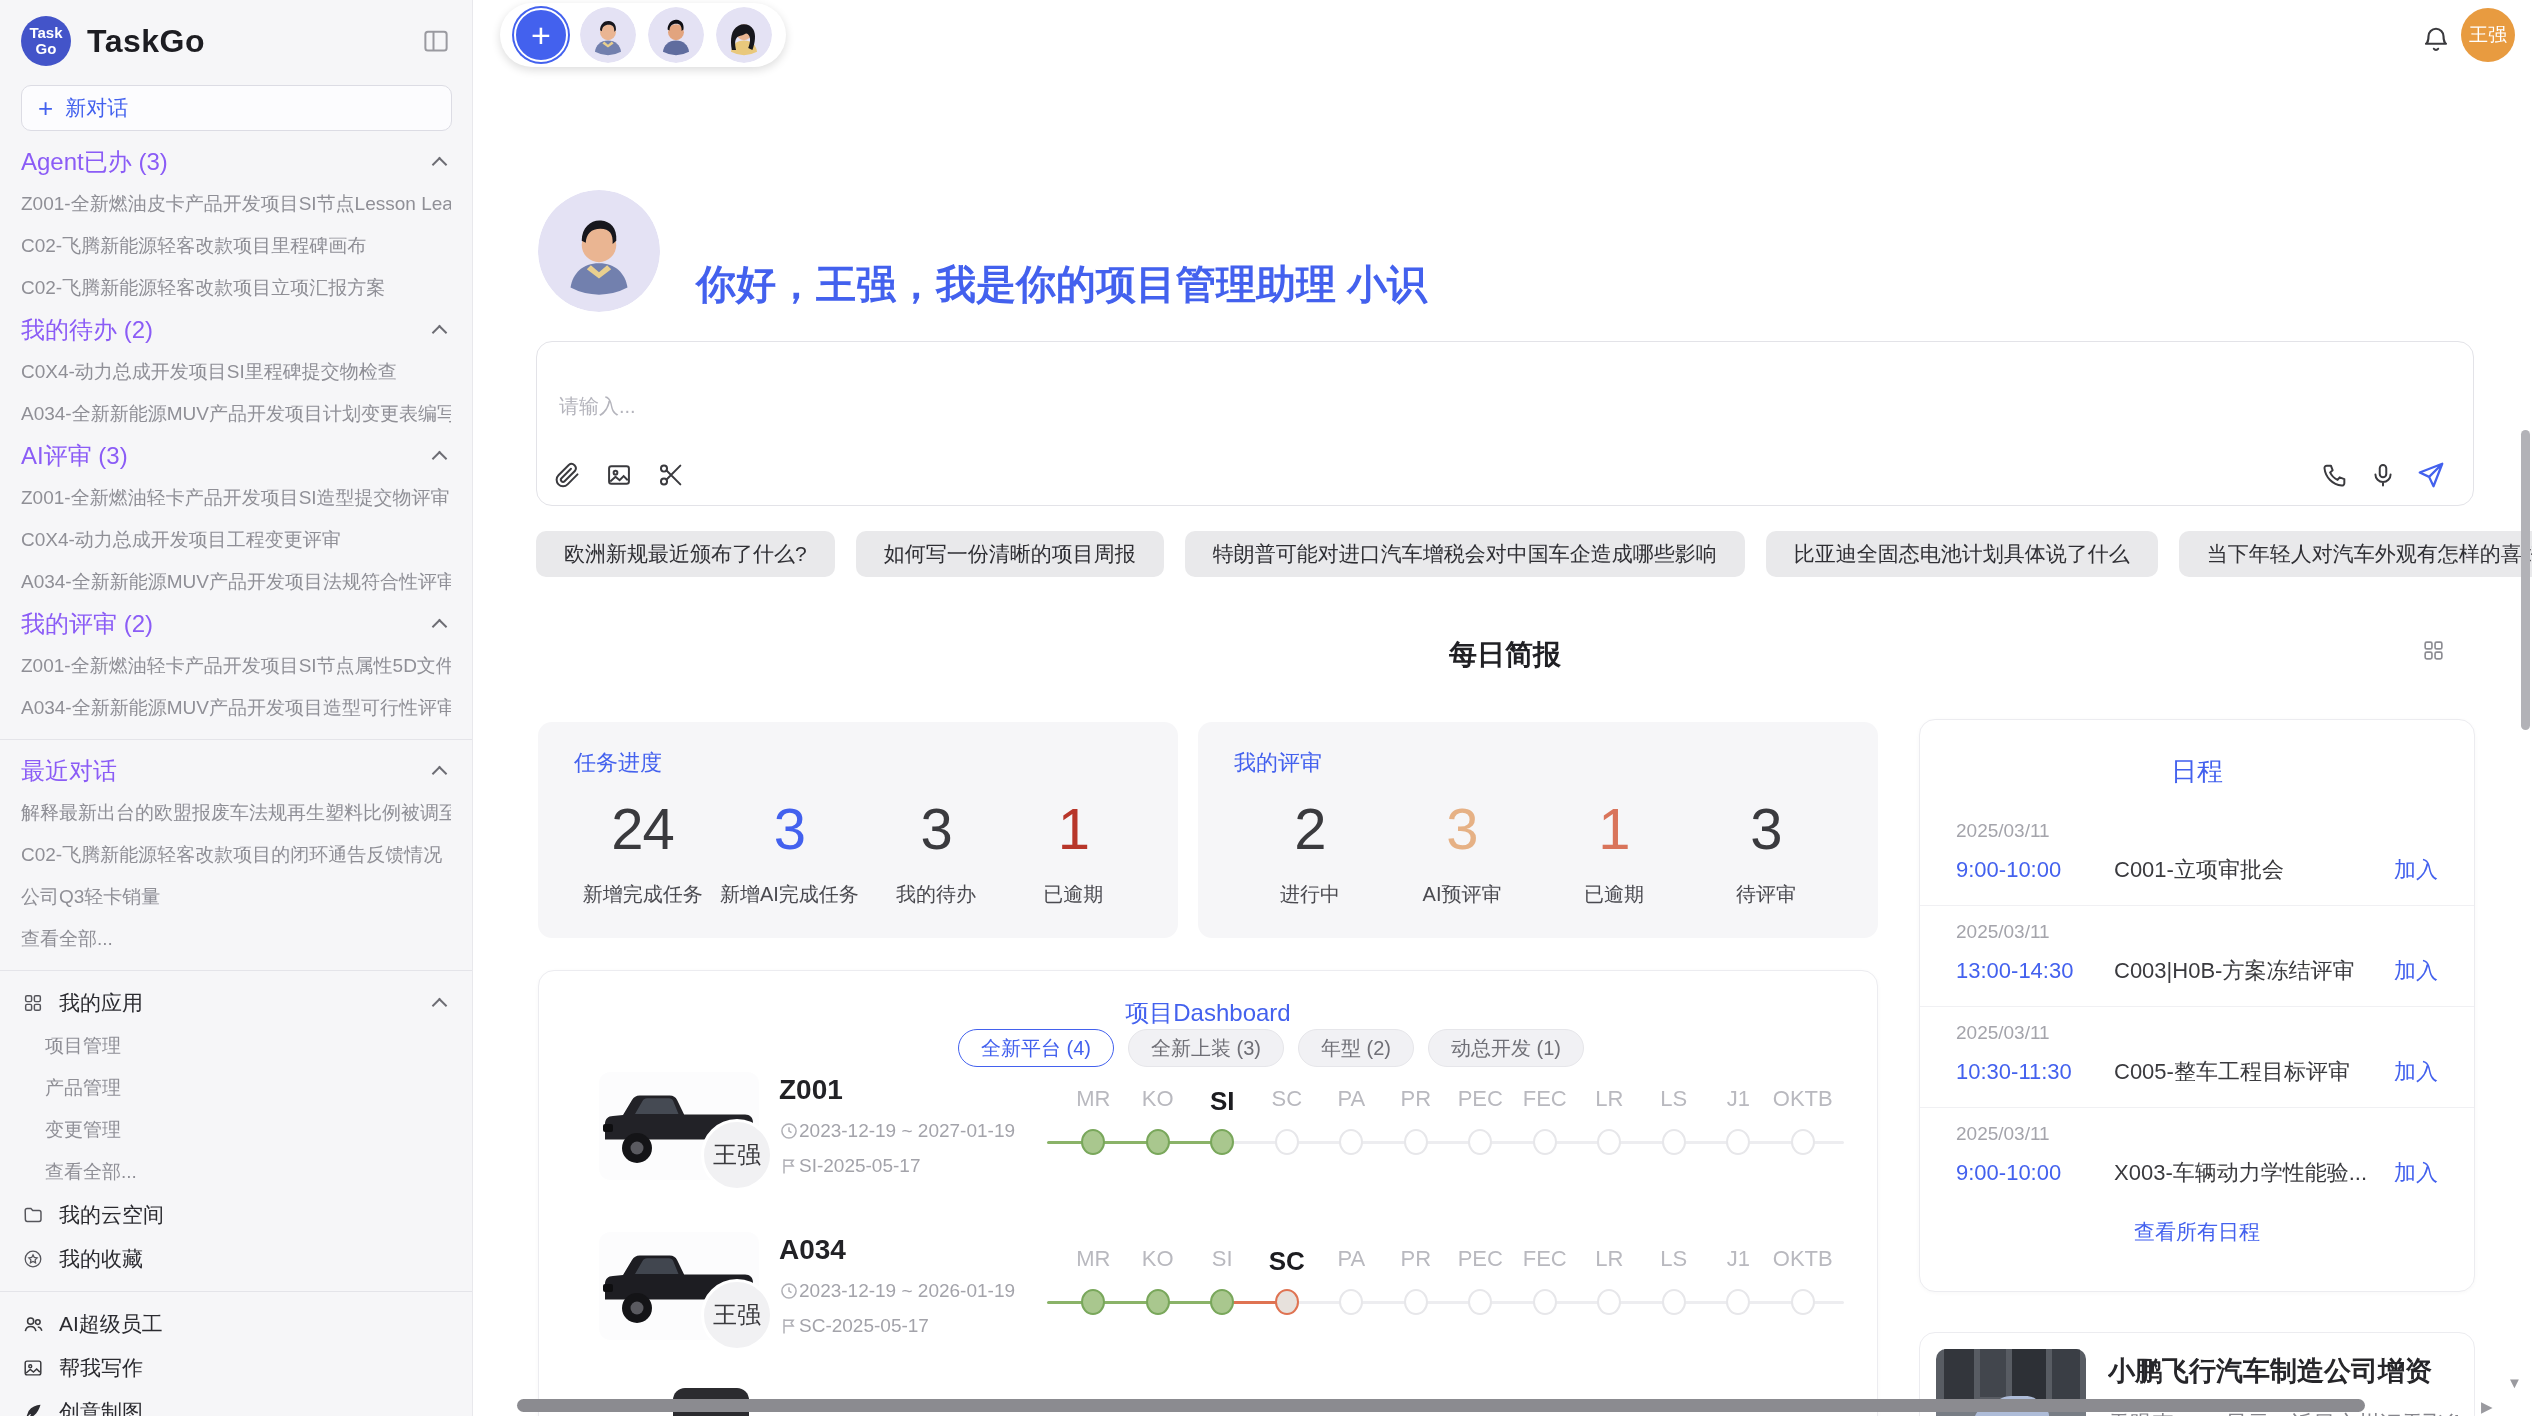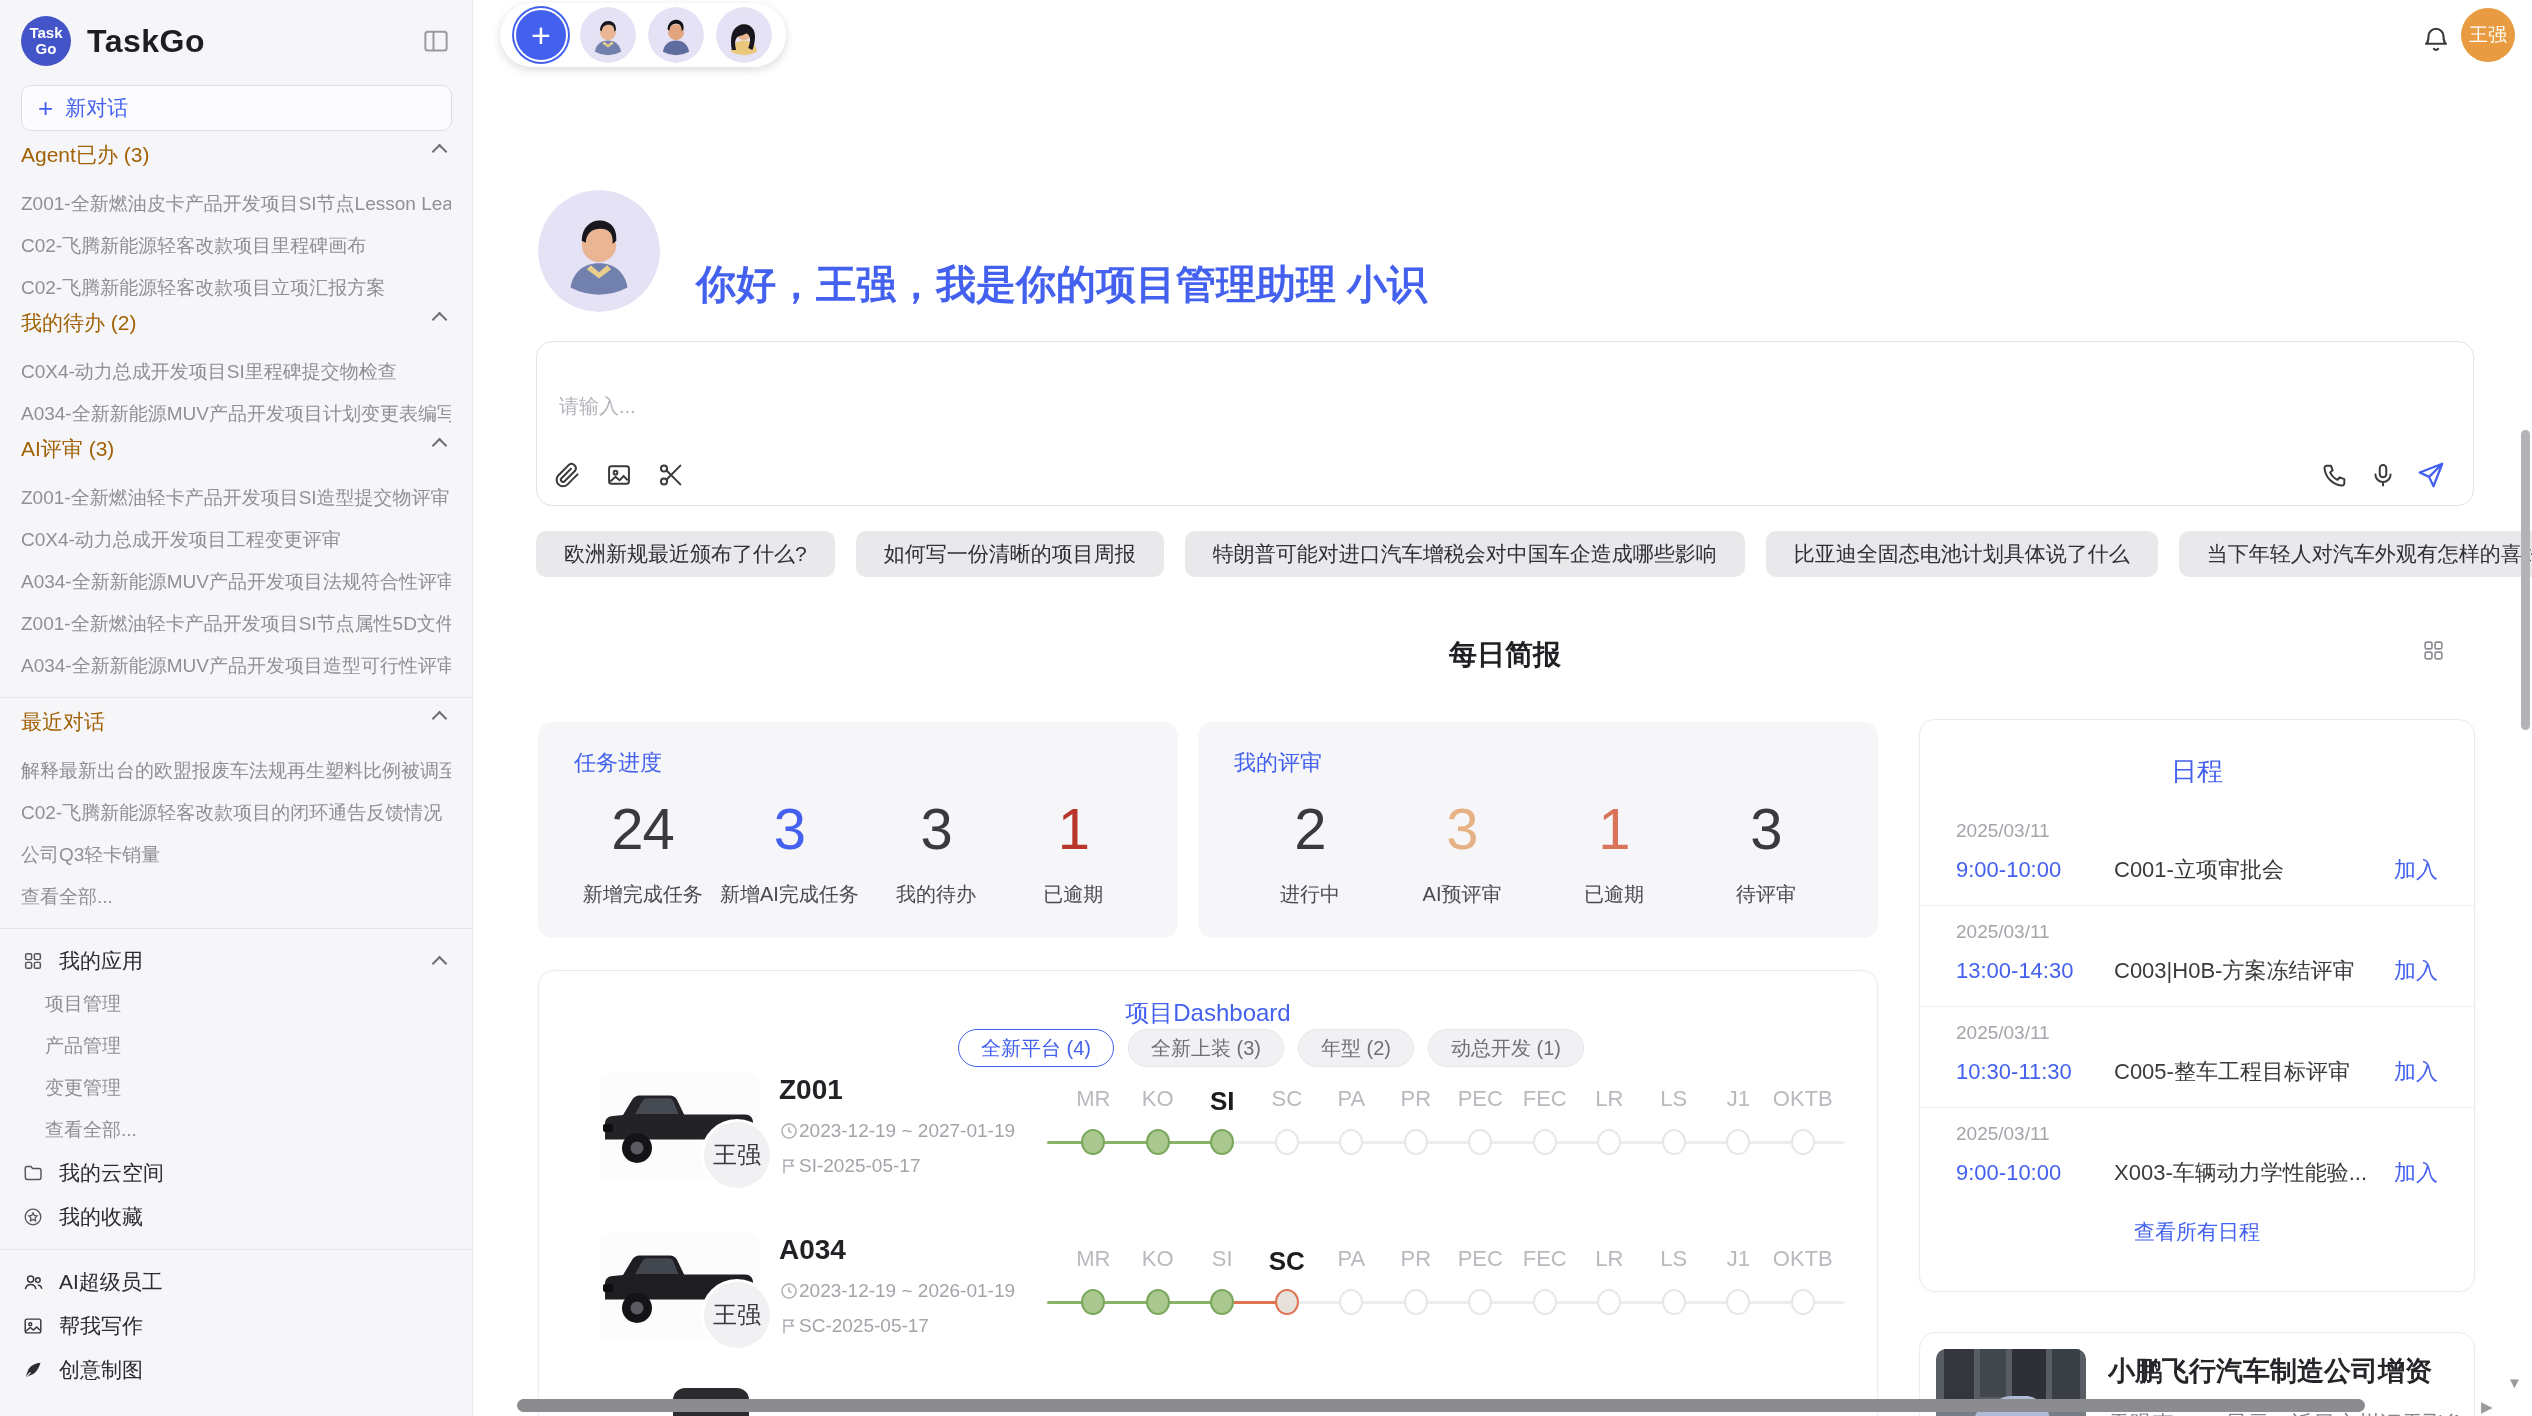--- a/index.html
+++ b/index.html
@@ -11,21 +11,21 @@
     border-right:1px solid #e8e8ec;padding:13px 21px 0 21px;}
   .logo-row{display:flex;align-items:center;height:56px;}
   .logo{width:50px;height:50px;border-radius:50%;background:#4354c9;color:#fff;display:flex;
     flex-direction:column;align-items:center;justify-content:center;font-size:15px;line-height:16px;font-weight:700;}
   .app-name{font-size:32px;font-weight:700;color:#1d1d22;margin-left:16px;letter-spacing:.5px;}
   .collapse{margin-left:auto;display:flex;align-items:center;cursor:pointer;}
   .new-chat{margin-top:16px;width:431px;height:46px;border:1px solid #dcdce4;border-radius:10px;
     background:#fcfcfe;display:flex;align-items:center;padding:0 16px;font-size:21px;color:#4361ee;cursor:pointer;}
   .new-chat .plus{font-size:26px;margin-right:12px;font-weight:400;line-height:1;}
   .nav{margin-top:10px;}
-  .sec-h{display:flex;align-items:flex-start;height:42px;font-size:21px;color:#a16207;cursor:pointer;}
+  .sec-h{display:flex;align-items:center;height:42px;font-size:24px;color:#8b5cf6;cursor:pointer;}
   .chev{width:11px;height:11px;border-left:2px solid #6d6d74;border-top:2px solid #6d6d74;
     transform:rotate(45deg);margin-left:auto;margin-right:6px;margin-top:5px;}
   .s-item{height:42px;line-height:42px;font-size:19px;color:#8f8f96;white-space:nowrap;overflow:hidden;cursor:pointer;}
   .s-item.indent{padding-left:24px;}
   .divider{border-top:1px solid #e4e4e9;margin:10px -21px;}
   .icon-row{display:flex;align-items:center;height:44px;font-size:21px;color:#2b2b30;cursor:pointer;}
   .icon-row .ric{width:24px;height:24px;margin-right:14px;display:flex;align-items:center;justify-content:center;flex:none;}
   .tools{margin-top:6px;}
 
   
@@ -168,20 +168,24 @@
     <div class="s-item">A034-全新新能源MUV产品开发项目计划变更表编写</div>
 
     <div class="sec-h">
       <span>AI评审 (3)</span>
       <span class="chev"></span>
     </div>
     <div class="s-item">Z001-全新燃油轻卡产品开发项目SI造型提交物评审</div>
     <div class="s-item">C0X4-动力总成开发项目工程变更评审</div>
     <div class="s-item">A034-全新新能源MUV产品开发项目法规符合性评审</div>
 
+    <div class="sec-h">
+      <span>我的评审 (2)</span>
+      <span class="chev"></span>
+    </div>
     <div class="s-item">Z001-全新燃油轻卡产品开发项目SI节点属性5D文件评审</div>
     <div class="s-item">A034-全新新能源MUV产品开发项目造型可行性评审</div>
 
     <div class="divider"></div>
 
     <div class="sec-h">
       <span>最近对话</span>
       <span class="chev"></span>
     </div>
     <div class="s-item">解释最新出台的欧盟报废车法规再生塑料比例被调至15%...</div>

